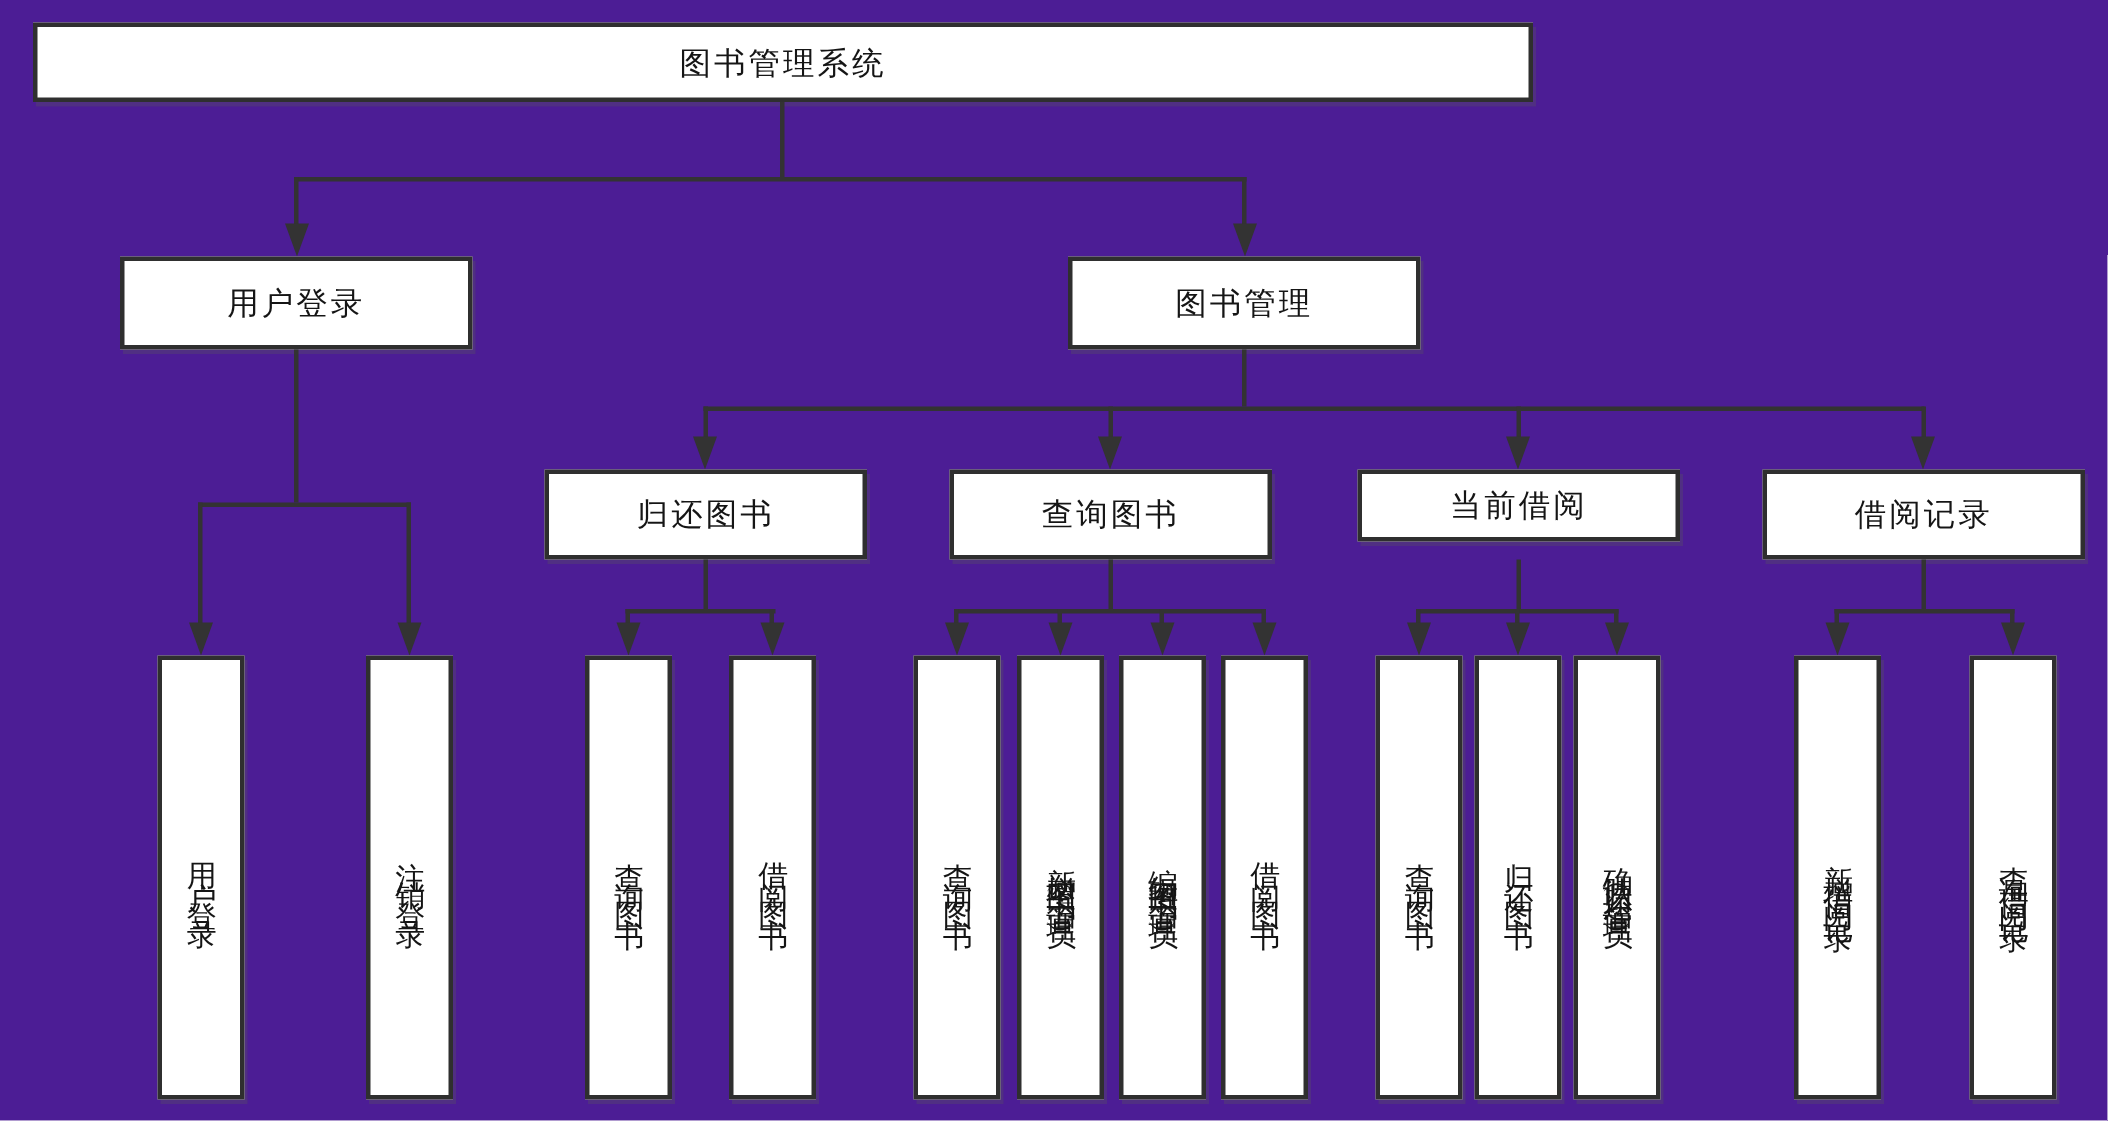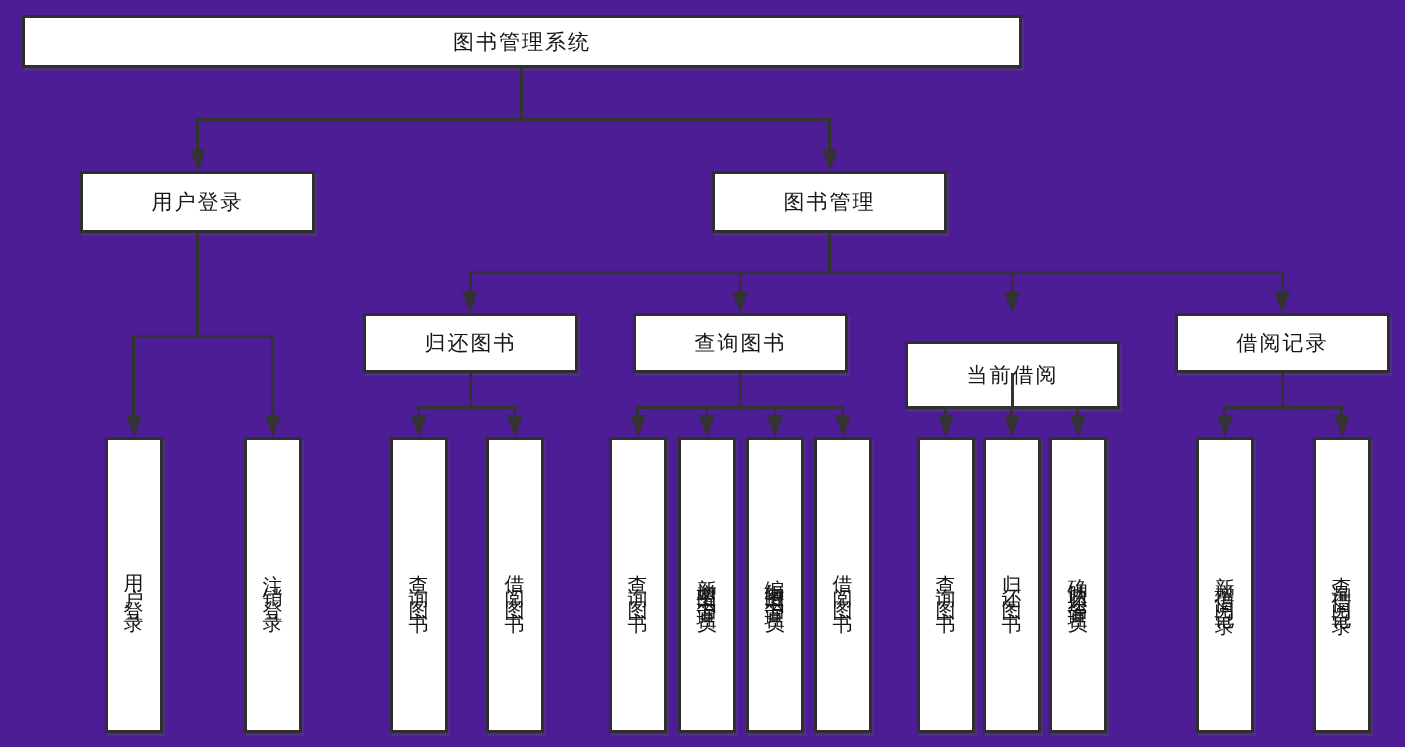--- a/index.html
+++ b/index.html
@@ -105,21 +105,21 @@
   <div class="arrow" style="left:462px; top:291px;"></div>
   <div class="lv" style="left:739px; top:271px; height:22px;"></div>
   <div class="arrow" style="left:732px; top:291px;"></div>
   <div class="lv" style="left:1011px; top:271px; height:22px;"></div>
   <div class="arrow" style="left:1004px; top:291px;"></div>
   <div class="lv" style="left:1281px; top:271px; height:22px;"></div>
   <div class="arrow" style="left:1274px; top:291px;"></div>
 
   <div class="hbox" style="left:363px; top:313px; width:215px; height:60px;">归还图书</div>
   <div class="hbox" style="left:633px; top:313px; width:215px; height:60px;">查询图书</div>
-  <div class="hbox" style="left:905px; top:313px; width:215px; height:68px;margin-top:28px;">当前借阅</div>
+  <div class="hbox" style="left:905px; top:313px; width:215px; height:48px;">当前借阅</div>
   <div class="hbox" style="left:1175px; top:313px; width:215px; height:60px;">借阅记录</div>
 
   <div class="lv" style="left:469px; top:373px; height:33px;"></div>
   <div class="lh" style="left:417px; top:406px; width:100px;"></div>
   <div class="lv" style="left:417px; top:406px; height:11px;"></div>
   <div class="arrow" style="left:411px; top:415px;"></div>
   <div class="lv" style="left:513px; top:406px; height:11px;"></div>
   <div class="arrow" style="left:507px; top:415px;"></div>
 
   <div class="lv" style="left:739px; top:373px; height:33px;"></div>

